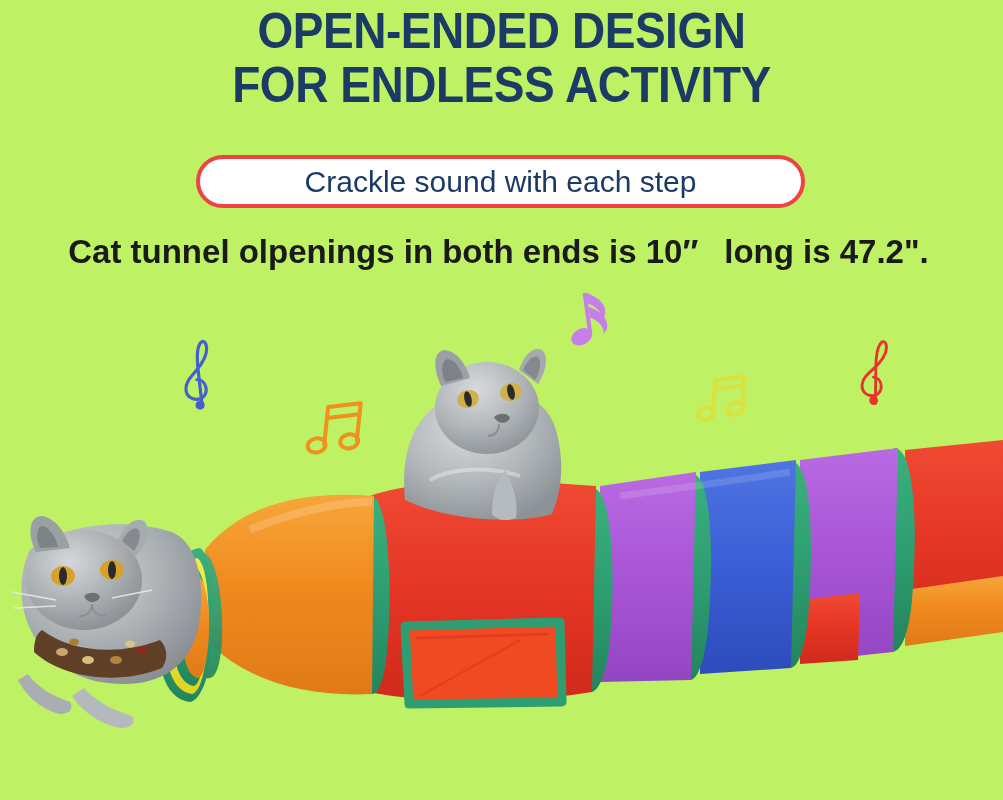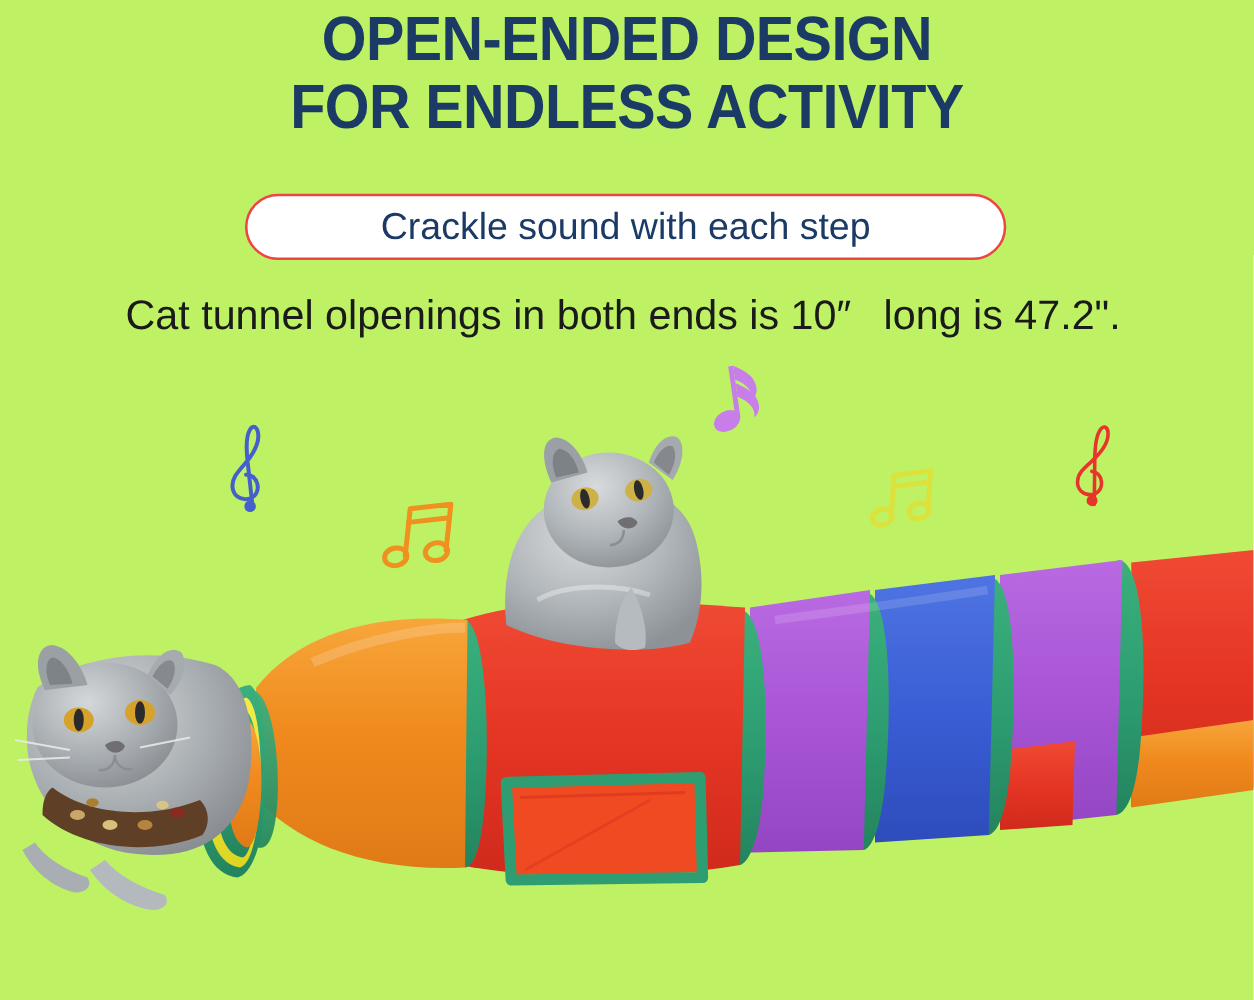--- a/index.html
+++ b/index.html
@@ -38,21 +38,21 @@
   .headline .hl-line { display: block; }
 
   
   .pill {
     position: absolute;
     left: 196px;
     top: 155px;
     width: 609px;
     height: 53px;
     box-sizing: border-box;
-    border: 2px solid #ef4444;
+    border: 4px solid #ef4444;
     border-radius: 30px;
     background: #ffffff;
     display: flex;
     align-items: center;
     justify-content: center;
   }
   .pill-text {
     color: #1b3b66;
     font-size: 30px;
     font-weight: 400;
@@ -62,21 +62,21 @@
 
   
   .dimline {
     position: absolute;
     left: 0;
     top: 233px;
     width: 997px;
     text-align: center;
     color: #1a1a1a;
     font-size: 33px;
-    font-weight: 400;
+    font-weight: 700;
     white-space: nowrap;
   }
   .dimline .gap { display: inline-block; width: 26px; }
 
   
   .note {
     position: absolute;
     line-height: 1;
     font-family: "DejaVu Sans", sans-serif;
     user-select: none;

